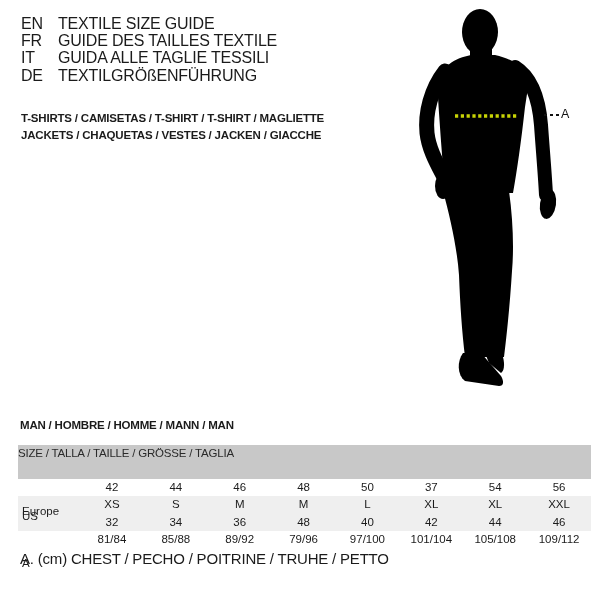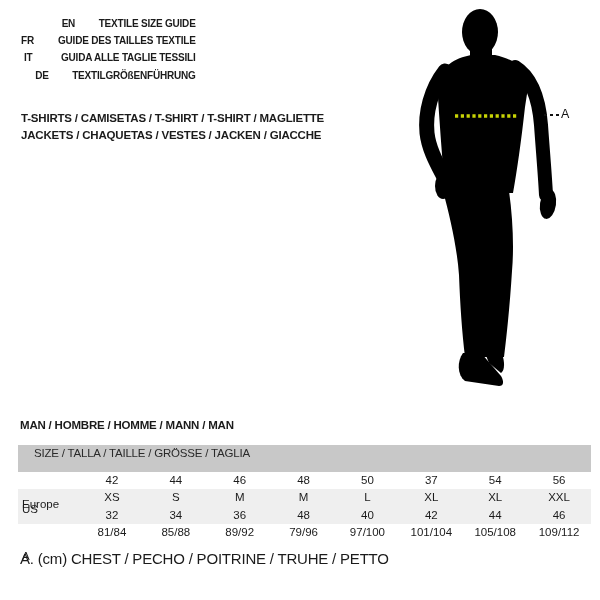--- a/index.html
+++ b/index.html
@@ -5,36 +5,36 @@
   html,body{margin:0;padding:0;}
   body{
     width:600px;height:600px;position:relative;overflow:hidden;
     background:#ffffff;
     font-family:"Liberation Sans","DejaVu Sans",sans-serif;
     color:#1b1b1b;
   }
   
   .langs{position:absolute;left:21px;top:15px;}
   .lang-row{display:flex;height:17.2px;line-height:17.2px;
-    font-size:10px;font-weight:bold;letter-spacing:-0.2px;justify-content:flex-end;}
+    font-size:16px;font-weight:normal;letter-spacing:-0.2px;}
   .lang-code{width:37px;}
   
   .categories{position:absolute;left:21px;top:110px;
     font-size:11.5px;font-weight:bold;letter-spacing:-0.2px;line-height:16.5px;}
   
   .figure-wrap{position:absolute;left:415px;top:5px;width:150px;height:390px;}
   .measure-label{position:absolute;left:561px;top:107px;
     font-size:12.5px;font-weight:normal;color:#111;}
   
   .section-title{position:absolute;left:20px;top:419px;
     font-size:11.5px;font-weight:bold;letter-spacing:-0.2px;}
   
   .size-table{position:absolute;left:18px;top:445px;width:573px;font-size:11.5px;}
-  .st-header{height:27px;line-height:17px;background:#c8c8c8;
-    padding-left:16px;letter-spacing:-0.2px;color:#2a2a2a;}
+  .st-header{height:34px;line-height:17px;background:#c8c8c8;
+    padding-left:0;letter-spacing:-0.2px;color:#2a2a2a;}
   .st-row{display:flex;height:17.3px;line-height:17.3px;}
   .st-row.band{background:#efefef;align-items:center;}
   .st-row .lbl{width:58px;padding-left:4px;margin-top:24px;}
   .st-row .cell{flex:1;text-align:center;}
   
   .footnote{position:absolute;left:20px;top:550px;
     font-size:15px;font-weight:normal;letter-spacing:-0.2px;}
 </style>
 </head>
 <body>

